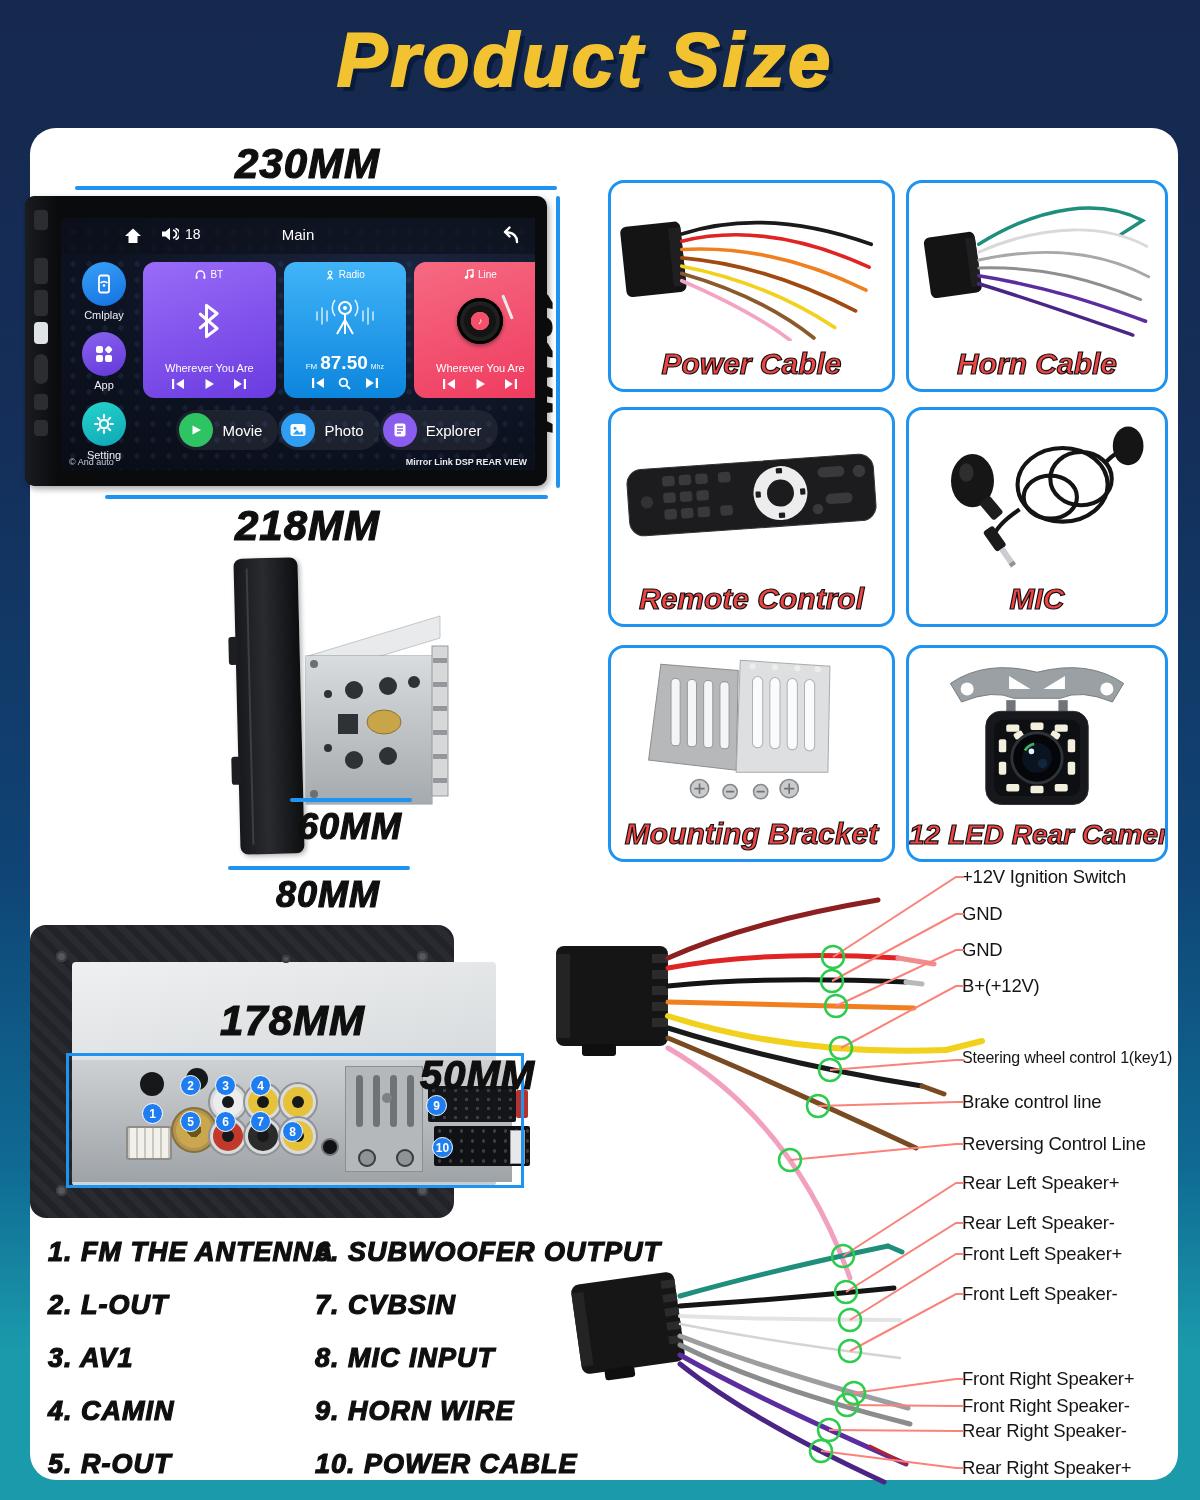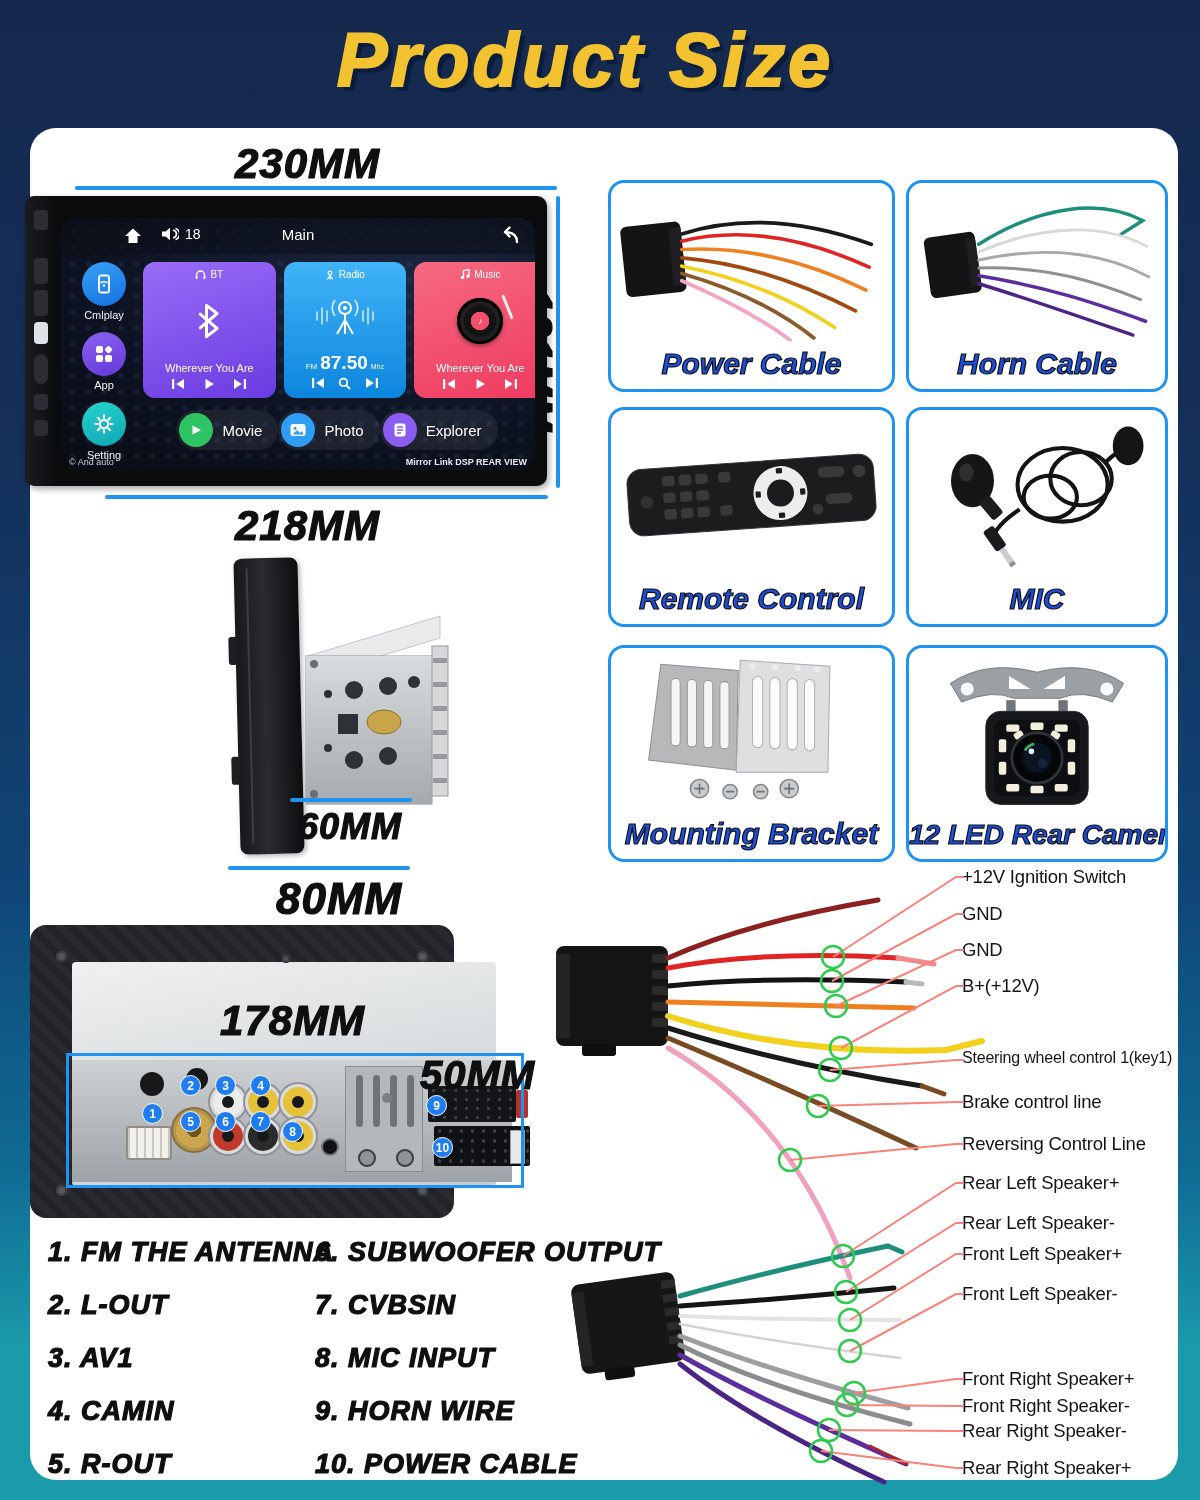--- a/index.html
+++ b/index.html
@@ -19,29 +19,29 @@
     font-size:76px;font-weight:700;font-style:italic;letter-spacing:3px;
     color:var(--title-yellow);-webkit-text-stroke:2px var(--title-yellow);
     text-shadow:5px 5px 0 #0a1c3c;
   }
   .blk{font-weight:700;font-style:italic;color:#0f0f0f;-webkit-text-stroke:1.2px #0f0f0f;white-space:nowrap;letter-spacing:1px}
   .dim{position:absolute}
   .bline{position:absolute;background:var(--accent-blue);border-radius:2px}
   .h4{height:4px}.w4{width:4px}
   
   .acc-card{position:absolute;background:#fff;border:3px solid var(--accent-blue);border-radius:16px;overflow:hidden}
-  .acc-label{position:absolute;left:0;right:0;bottom:8px;text-align:center;font-size:30px;font-weight:700;font-style:italic;color:#1d4ed8;-webkit-text-stroke:1.2px #0f0f0f;white-space:nowrap}
+  .acc-label{position:absolute;left:0;right:0;bottom:8px;text-align:center;font-size:30px;font-weight:700;font-style:italic;color:#ef4444;-webkit-text-stroke:1.2px #0f0f0f;white-space:nowrap}
   .acc-art{position:absolute;left:0;top:0;right:0;bottom:48px}
   
   .wlabel{position:absolute;left:962px;font-size:18.5px;color:#151515;white-space:nowrap;letter-spacing:-0.2px}
   
   .dev{position:absolute;left:25px;top:196px;width:522px;height:290px;background:#0a0b0d;border-radius:10px;box-shadow:2px 3px 6px rgba(0,0,0,.35)}
   .dev-strip{position:absolute;left:0;top:0;bottom:0;width:32px;background:linear-gradient(90deg,#1b1c20,#0b0c0e);border-radius:10px 0 0 10px}
   .sbtn{position:absolute;left:9px;width:14px;background:#2b2d33;border-radius:4px}
-  .screen{position:absolute;left:36px;top:22px;right:12px;bottom:16px;border-radius:16px;overflow:hidden;
+  .screen{position:absolute;left:36px;top:22px;right:12px;bottom:16px;border-radius:0;overflow:hidden;
     background:radial-gradient(130% 120% at 72% 25%,#1b2640 0%,#0d1322 48%,#07090f 100%)}
   .screen .dots{position:absolute;inset:0;background-image:radial-gradient(circle,rgba(70,110,180,.14) 2.5px,transparent 3px);background-size:16px 16px;background-position:4px 6px}
   .topbar{position:absolute;left:0;top:0;right:0;height:36px;background:rgba(12,15,24,.65);color:#fff}
   .tb-title{position:absolute;left:50%;top:8px;transform:translateX(-50%);font-size:15px;color:#fff}
   .vol{position:absolute;left:100px;top:8px;display:flex;gap:6px;align-items:center;font-size:14px;color:#fff}
   .srail{position:absolute;left:8px;top:44px;width:70px;display:flex;flex-direction:column;gap:11px}
   .srail .it{display:flex;flex-direction:column;align-items:center;gap:3px}
   .srail .c{width:44px;height:44px;border-radius:50%;display:flex;align-items:center;justify-content:center}
   .srail .lb{font-size:11px;color:#eef1f6}
   .cards{position:absolute;left:82px;top:44px;right:8px;height:136px;display:flex;gap:8px}
@@ -265,21 +265,21 @@
 
       <div class="scard c-music">
         <div class="hd">
           <span>
               <svg width="10" height="11" viewBox="0 0 10 11">
                 <path d="M3.5,8.2 V1.6 L9,0.6 V7" stroke="#fff" stroke-width="1.3" fill="none"></path>
                 <circle cx="2.4" cy="8.4" r="1.7" fill="#fff"></circle>
                 <circle cx="7.9" cy="7.2" r="1.7" fill="#fff"></circle>
               </svg>
             </span>
-          <span>Music</span>
+          <span>Line</span>
         </div>
         <div class="mid">
           <div class="vinyl">
             <span class="note">♪</span>
             <span class="arm"></span>
           </div>
         </div>
         <div class="sub">Wherever You Are</div>
         <div class="ctr">
           <span>
@@ -380,21 +380,21 @@
         <circle cx="36" cy="150" r="4"></circle>
         <rect x="46" y="116" width="20" height="20"></rect>
       </g>
     <ellipse cx="92" cy="124" rx="17" ry="12" fill="#c9a54a" stroke="#8d7330"></ellipse>
     <circle cx="22" cy="66" r="4" fill="#6b6f73"></circle>
       <circle cx="22" cy="196" r="4" fill="#6b6f73"></circle>
   </svg>
   <div class="bline h4" style="left:290px;top:798px;width:122px"></div>
   <div class="dim blk" style="left:298px;top:806px;font-size:36px">60MM</div>
   <div class="bline h4" style="left:228px;top:866px;width:182px"></div>
-  <div class="dim blk" style="left:276px;top:874px;font-size:44px">80MM</div>
+  <div class="dim blk" style="left:276px;top:874px;font-size:36px">80MM</div>
 </div>
 
 <div class="rear">
   <div class="rplate"></div>
   <div class="screw" style="left:26px;top:26px"></div>
     <div class="screw" style="right:26px;top:26px"></div>
   <div class="screw" style="left:26px;bottom:22px"></div>
     <div class="screw" style="right:26px;bottom:22px"></div>
   <div class="screw" style="left:252px;top:30px;width:8px;height:8px"></div>
 

